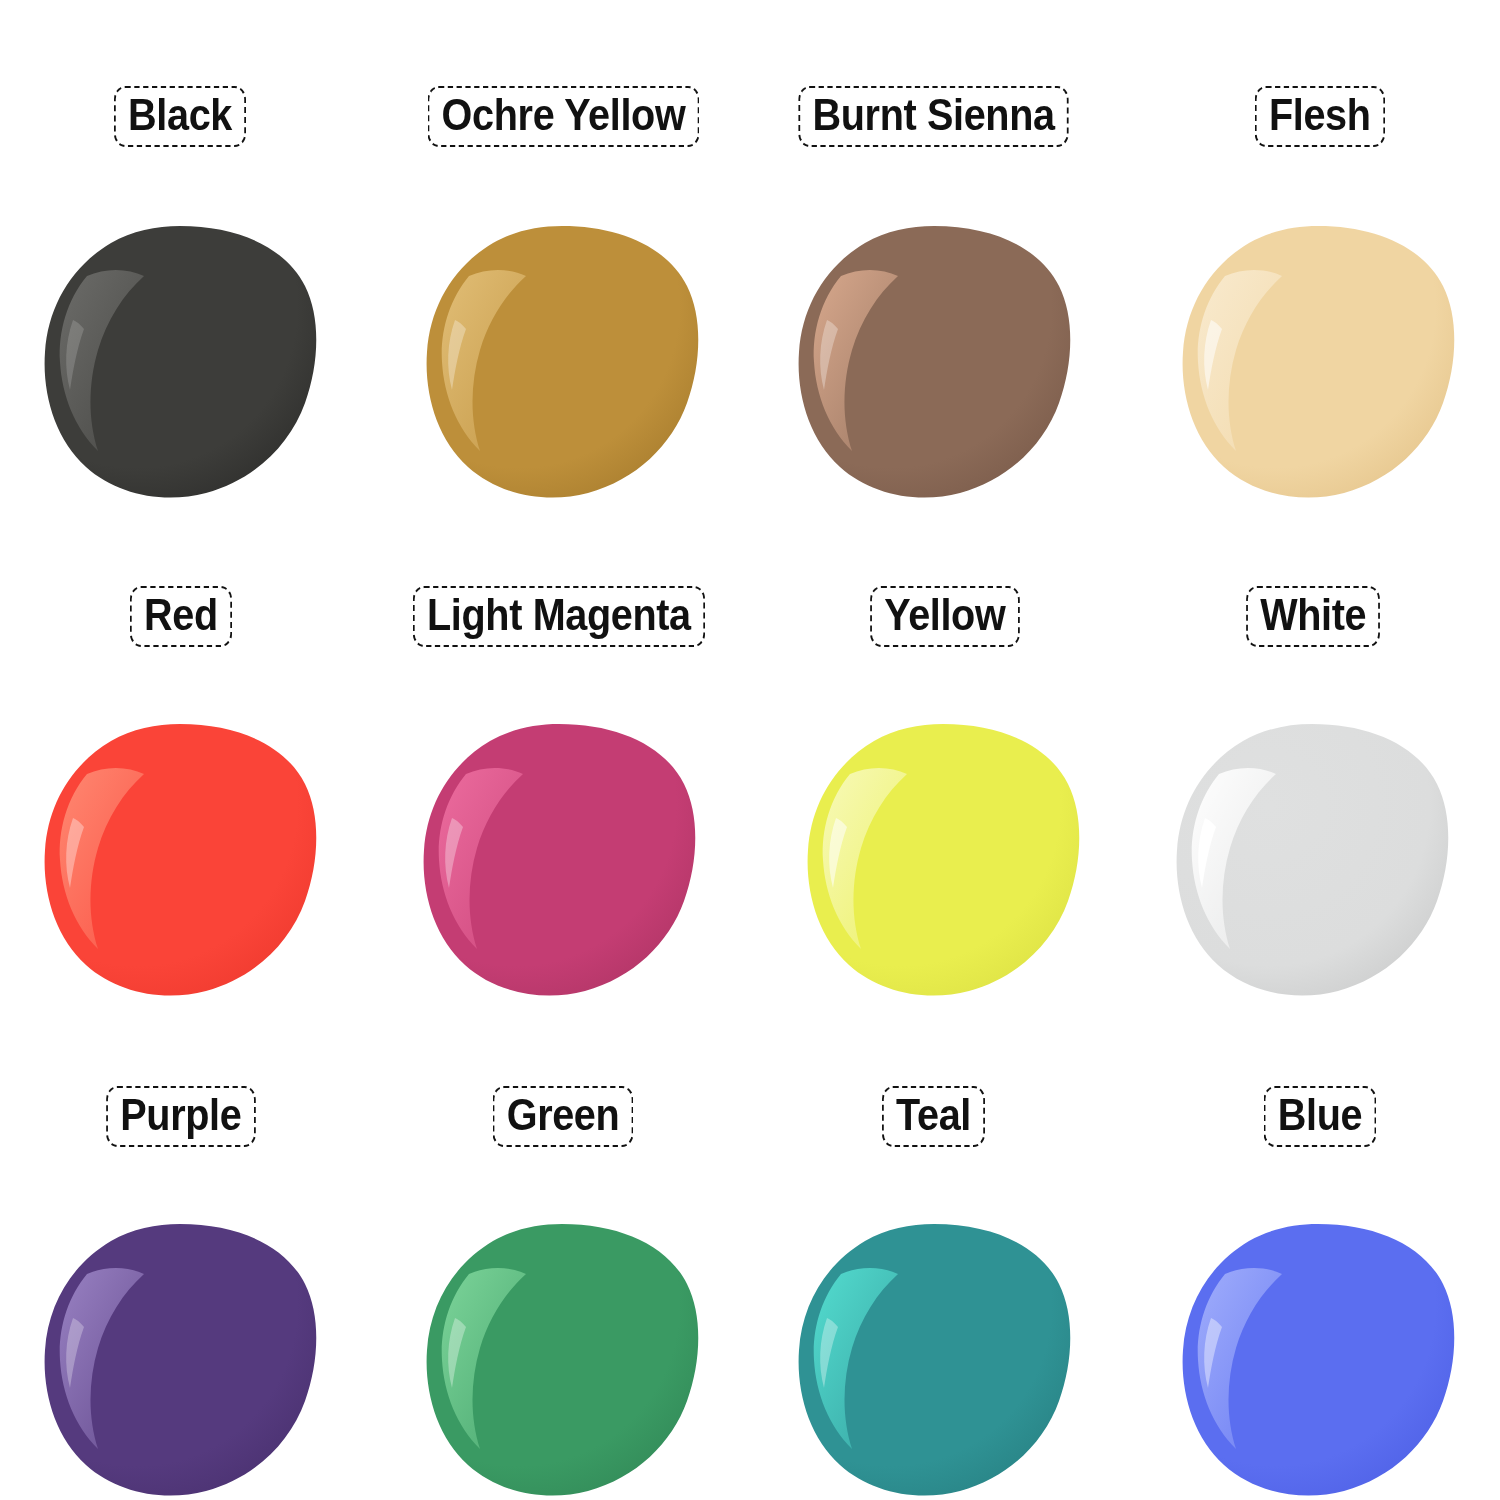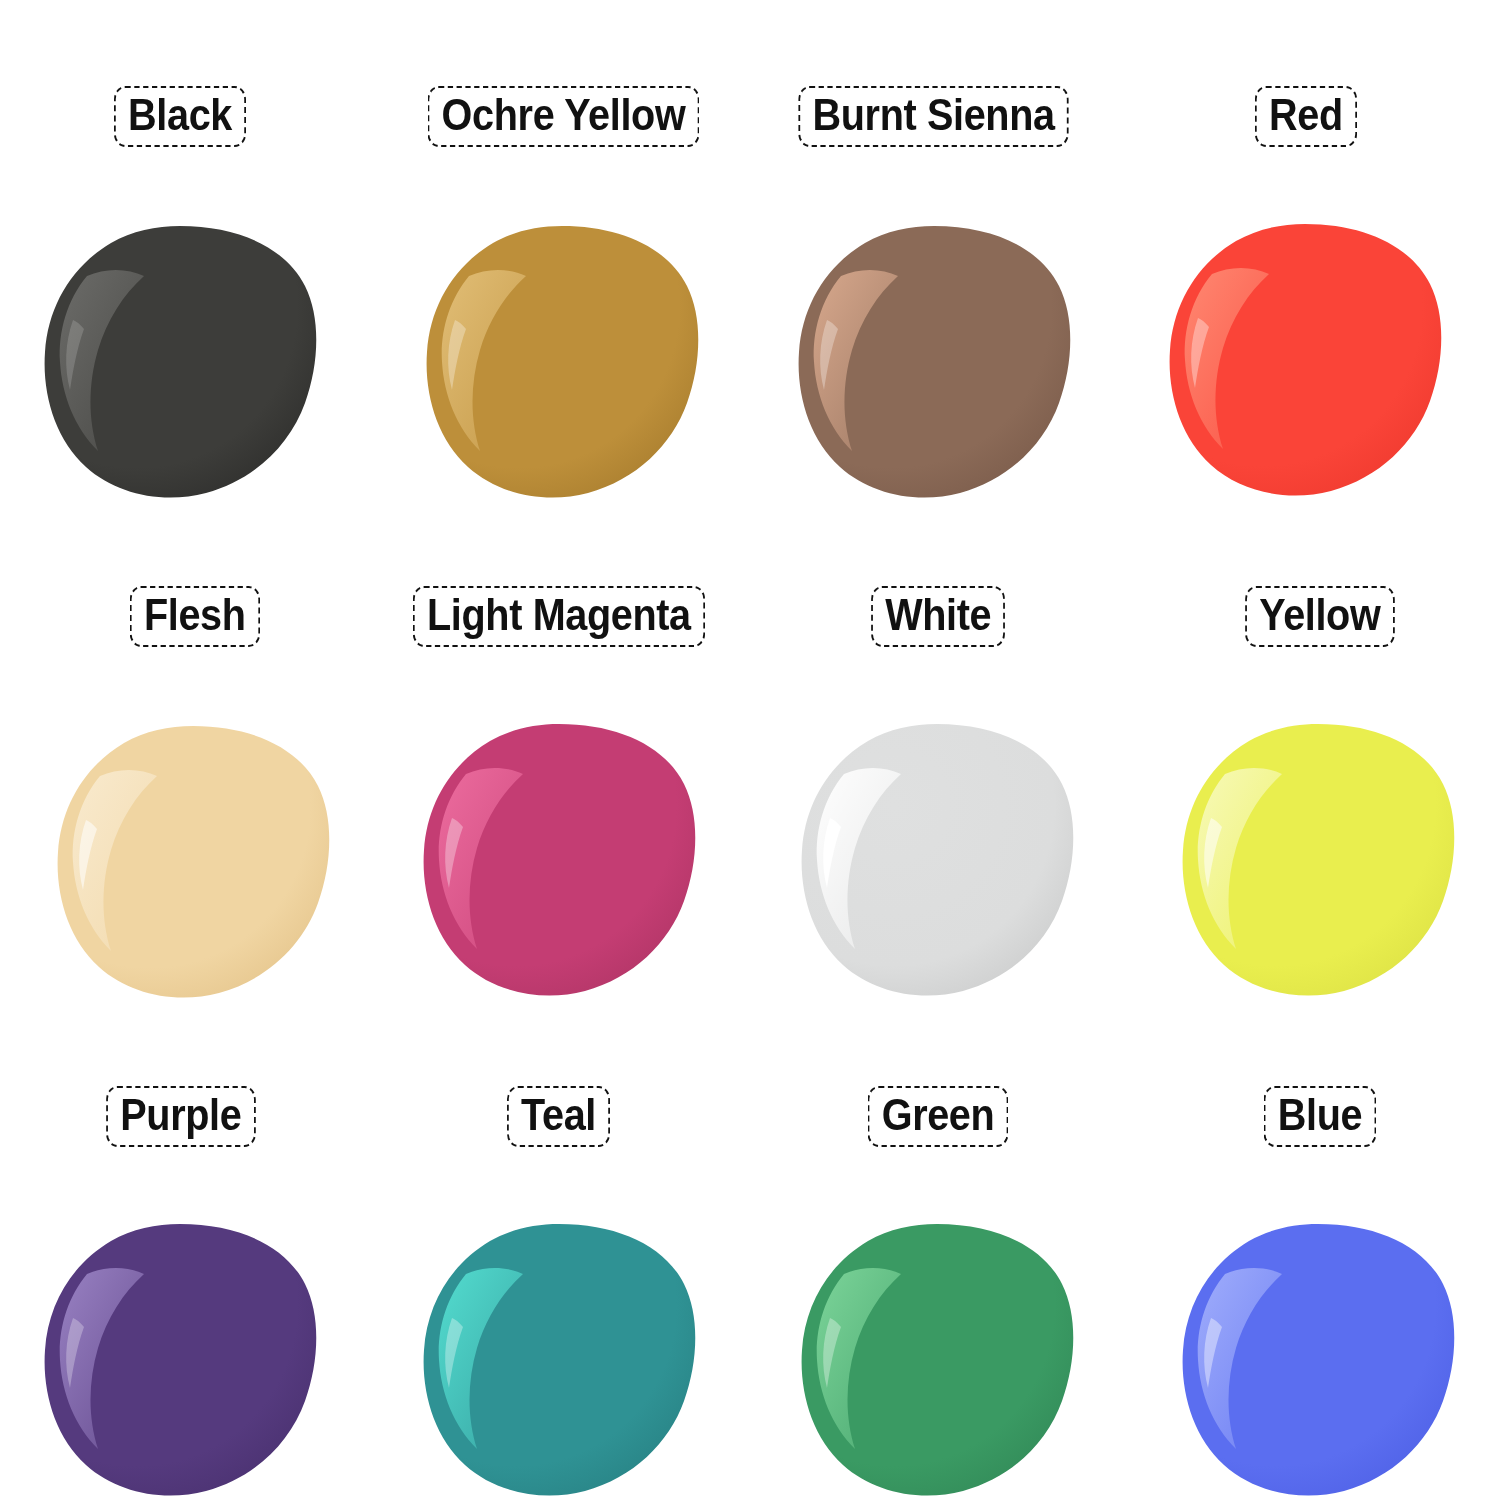--- a/index.html
+++ b/index.html
@@ -172,20 +172,44 @@
               </linearGradient>
             </defs>
             <path d="M137 2 C196 2 243 24 262 62 C278 94 276 140 262 179 C247 221 211 256 163 269 C121 280 74 271 43 243 C12 215 -1 170 2 128 C5 82 29 42 68 19 C89 7 113 2 137 2 Z" fill="url(#g1)"></path>
             <path d="M44 52 C24 76 15 108 17 138 C19 172 32 204 55 227 C45 196 45 160 55 126 C64 96 80 71 101 52 C84 44 62 44 44 52 Z" fill="url(#h1)"></path>
             <path d="M30 96 C22 118 21 144 27 166 C30 146 34 124 41 105 C37 100 33 97 30 96 Z" fill="#ffffff" opacity="0.30"></path>
           </svg>
         </div>
       </div>
     </div>
 
+    <div class="swatch-cell r1 c4">
+      <div class="swatch-label">Flesh</div>
+      <div class="blob-wrap">
+        <div class="blob">
+          <svg viewBox="0 0 275 275" xmlns="http://www.w3.org/2000/svg">
+            <defs>
+              <radialGradient id="g3" cx="34%" cy="30%" r="82%">
+                <stop offset="0%" stop-color="#f0d5a2"></stop>
+                <stop offset="72%" stop-color="#f0d5a2"></stop>
+                <stop offset="100%" stop-color="#e5c58c"></stop>
+              </radialGradient>
+              <linearGradient id="h3" x1="0%" y1="0%" x2="85%" y2="100%">
+                <stop offset="0%" stop-color="#f9ebd0" stop-opacity="0.95"></stop>
+                <stop offset="100%" stop-color="#f9ebd0" stop-opacity="0.30"></stop>
+              </linearGradient>
+            </defs>
+            <path d="M137 2 C196 2 243 24 262 62 C278 94 276 140 262 179 C247 221 211 256 163 269 C121 280 74 271 43 243 C12 215 -1 170 2 128 C5 82 29 42 68 19 C89 7 113 2 137 2 Z" fill="url(#g3)"></path>
+            <path d="M44 52 C24 76 15 108 17 138 C19 172 32 204 55 227 C45 196 45 160 55 126 C64 96 80 71 101 52 C84 44 62 44 44 52 Z" fill="url(#h3)"></path>
+            <path d="M30 96 C22 118 21 144 27 166 C30 146 34 124 41 105 C37 100 33 97 30 96 Z" fill="#ffffff" opacity="0.55"></path>
+          </svg>
+        </div>
+      </div>
+    </div>
+
     <div class="swatch-cell r2 c1">
       <div class="swatch-label">Red</div>
       <div class="blob-wrap">
         <div class="blob">
           <svg viewBox="0 0 275 275" xmlns="http://www.w3.org/2000/svg">
             <defs>
               <radialGradient id="g4" cx="34%" cy="30%" r="82%">
                 <stop offset="0%" stop-color="#fa4438"></stop>
                 <stop offset="72%" stop-color="#fa4438"></stop>
                 <stop offset="100%" stop-color="#ef3a2f"></stop>
@@ -196,44 +220,20 @@
               </linearGradient>
             </defs>
             <path d="M137 2 C196 2 243 24 262 62 C278 94 276 140 262 179 C247 221 211 256 163 269 C121 280 74 271 43 243 C12 215 -1 170 2 128 C5 82 29 42 68 19 C89 7 113 2 137 2 Z" fill="url(#g4)"></path>
             <path d="M44 52 C24 76 15 108 17 138 C19 172 32 204 55 227 C45 196 45 160 55 126 C64 96 80 71 101 52 C84 44 62 44 44 52 Z" fill="url(#h4)"></path>
             <path d="M30 96 C22 118 21 144 27 166 C30 146 34 124 41 105 C37 100 33 97 30 96 Z" fill="#ffffff" opacity="0.35"></path>
           </svg>
         </div>
       </div>
     </div>
 
-    <div class="swatch-cell r1 c4">
-      <div class="swatch-label">Flesh</div>
-      <div class="blob-wrap">
-        <div class="blob">
-          <svg viewBox="0 0 275 275" xmlns="http://www.w3.org/2000/svg">
-            <defs>
-              <radialGradient id="g3" cx="34%" cy="30%" r="82%">
-                <stop offset="0%" stop-color="#f0d5a2"></stop>
-                <stop offset="72%" stop-color="#f0d5a2"></stop>
-                <stop offset="100%" stop-color="#e5c58c"></stop>
-              </radialGradient>
-              <linearGradient id="h3" x1="0%" y1="0%" x2="85%" y2="100%">
-                <stop offset="0%" stop-color="#f9ebd0" stop-opacity="0.95"></stop>
-                <stop offset="100%" stop-color="#f9ebd0" stop-opacity="0.30"></stop>
-              </linearGradient>
-            </defs>
-            <path d="M137 2 C196 2 243 24 262 62 C278 94 276 140 262 179 C247 221 211 256 163 269 C121 280 74 271 43 243 C12 215 -1 170 2 128 C5 82 29 42 68 19 C89 7 113 2 137 2 Z" fill="url(#g3)"></path>
-            <path d="M44 52 C24 76 15 108 17 138 C19 172 32 204 55 227 C45 196 45 160 55 126 C64 96 80 71 101 52 C84 44 62 44 44 52 Z" fill="url(#h3)"></path>
-            <path d="M30 96 C22 118 21 144 27 166 C30 146 34 124 41 105 C37 100 33 97 30 96 Z" fill="#ffffff" opacity="0.55"></path>
-          </svg>
-        </div>
-      </div>
-    </div>
-
     <div class="swatch-cell r2 c2">
       <div class="swatch-label">Light Magenta</div>
       <div class="blob-wrap">
         <div class="blob">
           <svg viewBox="0 0 275 275" xmlns="http://www.w3.org/2000/svg">
             <defs>
               <radialGradient id="g5" cx="34%" cy="30%" r="82%">
                 <stop offset="0%" stop-color="#c43d73"></stop>
                 <stop offset="72%" stop-color="#c43d73"></stop>
                 <stop offset="100%" stop-color="#b13566"></stop>
@@ -244,20 +244,44 @@
               </linearGradient>
             </defs>
             <path d="M137 2 C196 2 243 24 262 62 C278 94 276 140 262 179 C247 221 211 256 163 269 C121 280 74 271 43 243 C12 215 -1 170 2 128 C5 82 29 42 68 19 C89 7 113 2 137 2 Z" fill="url(#g5)"></path>
             <path d="M44 52 C24 76 15 108 17 138 C19 172 32 204 55 227 C45 196 45 160 55 126 C64 96 80 71 101 52 C84 44 62 44 44 52 Z" fill="url(#h5)"></path>
             <path d="M30 96 C22 118 21 144 27 166 C30 146 34 124 41 105 C37 100 33 97 30 96 Z" fill="#ffffff" opacity="0.32"></path>
           </svg>
         </div>
       </div>
     </div>
 
+    <div class="swatch-cell r2 c4">
+      <div class="swatch-label">Yellow</div>
+      <div class="blob-wrap">
+        <div class="blob">
+          <svg viewBox="0 0 275 275" xmlns="http://www.w3.org/2000/svg">
+            <defs>
+              <radialGradient id="g7" cx="34%" cy="30%" r="82%">
+                <stop offset="0%" stop-color="#e9ee4e"></stop>
+                <stop offset="72%" stop-color="#e9ee4e"></stop>
+                <stop offset="100%" stop-color="#dde245"></stop>
+              </radialGradient>
+              <linearGradient id="h7" x1="0%" y1="0%" x2="85%" y2="100%">
+                <stop offset="0%" stop-color="#f8fabd" stop-opacity="0.95"></stop>
+                <stop offset="100%" stop-color="#f8fabd" stop-opacity="0.30"></stop>
+              </linearGradient>
+            </defs>
+            <path d="M137 2 C196 2 243 24 262 62 C278 94 276 140 262 179 C247 221 211 256 163 269 C121 280 74 271 43 243 C12 215 -1 170 2 128 C5 82 29 42 68 19 C89 7 113 2 137 2 Z" fill="url(#g7)"></path>
+            <path d="M44 52 C24 76 15 108 17 138 C19 172 32 204 55 227 C45 196 45 160 55 126 C64 96 80 71 101 52 C84 44 62 44 44 52 Z" fill="url(#h7)"></path>
+            <path d="M30 96 C22 118 21 144 27 166 C30 146 34 124 41 105 C37 100 33 97 30 96 Z" fill="#ffffff" opacity="0.55"></path>
+          </svg>
+        </div>
+      </div>
+    </div>
+
     <div class="swatch-cell r2 c3">
       <div class="swatch-label">White</div>
       <div class="blob-wrap">
         <div class="blob">
           <svg viewBox="0 0 275 275" xmlns="http://www.w3.org/2000/svg">
             <defs>
               <radialGradient id="g6" cx="34%" cy="30%" r="82%">
                 <stop offset="0%" stop-color="#dfe0e0"></stop>
                 <stop offset="72%" stop-color="#dcdddd"></stop>
                 <stop offset="100%" stop-color="#cbcccc"></stop>
@@ -268,44 +292,20 @@
               </linearGradient>
             </defs>
             <path d="M137 2 C196 2 243 24 262 62 C278 94 276 140 262 179 C247 221 211 256 163 269 C121 280 74 271 43 243 C12 215 -1 170 2 128 C5 82 29 42 68 19 C89 7 113 2 137 2 Z" fill="url(#g6)"></path>
             <path d="M44 52 C24 76 15 108 17 138 C19 172 32 204 55 227 C45 196 45 160 55 126 C64 96 80 71 101 52 C84 44 62 44 44 52 Z" fill="url(#h6)"></path>
             <path d="M30 96 C22 118 21 144 27 166 C30 146 34 124 41 105 C37 100 33 97 30 96 Z" fill="#ffffff" opacity="0.95"></path>
           </svg>
         </div>
       </div>
     </div>
 
-    <div class="swatch-cell r2 c4">
-      <div class="swatch-label">Yellow</div>
-      <div class="blob-wrap">
-        <div class="blob">
-          <svg viewBox="0 0 275 275" xmlns="http://www.w3.org/2000/svg">
-            <defs>
-              <radialGradient id="g7" cx="34%" cy="30%" r="82%">
-                <stop offset="0%" stop-color="#e9ee4e"></stop>
-                <stop offset="72%" stop-color="#e9ee4e"></stop>
-                <stop offset="100%" stop-color="#dde245"></stop>
-              </radialGradient>
-              <linearGradient id="h7" x1="0%" y1="0%" x2="85%" y2="100%">
-                <stop offset="0%" stop-color="#f8fabd" stop-opacity="0.95"></stop>
-                <stop offset="100%" stop-color="#f8fabd" stop-opacity="0.30"></stop>
-              </linearGradient>
-            </defs>
-            <path d="M137 2 C196 2 243 24 262 62 C278 94 276 140 262 179 C247 221 211 256 163 269 C121 280 74 271 43 243 C12 215 -1 170 2 128 C5 82 29 42 68 19 C89 7 113 2 137 2 Z" fill="url(#g7)"></path>
-            <path d="M44 52 C24 76 15 108 17 138 C19 172 32 204 55 227 C45 196 45 160 55 126 C64 96 80 71 101 52 C84 44 62 44 44 52 Z" fill="url(#h7)"></path>
-            <path d="M30 96 C22 118 21 144 27 166 C30 146 34 124 41 105 C37 100 33 97 30 96 Z" fill="#ffffff" opacity="0.55"></path>
-          </svg>
-        </div>
-      </div>
-    </div>
-
     <div class="swatch-cell r3 c1">
       <div class="swatch-label">Purple</div>
       <div class="blob-wrap">
         <div class="blob">
           <svg viewBox="0 0 275 275" xmlns="http://www.w3.org/2000/svg">
             <defs>
               <radialGradient id="g8" cx="34%" cy="30%" r="82%">
                 <stop offset="0%" stop-color="#553a7e"></stop>
                 <stop offset="72%" stop-color="#553a7e"></stop>
                 <stop offset="100%" stop-color="#4a3170"></stop>
@@ -316,20 +316,44 @@
               </linearGradient>
             </defs>
             <path d="M137 2 C196 2 243 24 262 62 C278 94 276 140 262 179 C247 221 211 256 163 269 C121 280 74 271 43 243 C12 215 -1 170 2 128 C5 82 29 42 68 19 C89 7 113 2 137 2 Z" fill="url(#g8)"></path>
             <path d="M44 52 C24 76 15 108 17 138 C19 172 32 204 55 227 C45 196 45 160 55 126 C64 96 80 71 101 52 C84 44 62 44 44 52 Z" fill="url(#h8)"></path>
             <path d="M30 96 C22 118 21 144 27 166 C30 146 34 124 41 105 C37 100 33 97 30 96 Z" fill="#ffffff" opacity="0.28"></path>
           </svg>
         </div>
       </div>
     </div>
 
+    <div class="swatch-cell r3 c3">
+      <div class="swatch-label">Green</div>
+      <div class="blob-wrap">
+        <div class="blob">
+          <svg viewBox="0 0 275 275" xmlns="http://www.w3.org/2000/svg">
+            <defs>
+              <radialGradient id="g10" cx="34%" cy="30%" r="82%">
+                <stop offset="0%" stop-color="#3a9a63"></stop>
+                <stop offset="72%" stop-color="#3a9a63"></stop>
+                <stop offset="100%" stop-color="#328a58"></stop>
+              </radialGradient>
+              <linearGradient id="h10" x1="0%" y1="0%" x2="85%" y2="100%">
+                <stop offset="0%" stop-color="#7fd79c" stop-opacity="0.95"></stop>
+                <stop offset="100%" stop-color="#7fd79c" stop-opacity="0.30"></stop>
+              </linearGradient>
+            </defs>
+            <path d="M137 2 C196 2 243 24 262 62 C278 94 276 140 262 179 C247 221 211 256 163 269 C121 280 74 271 43 243 C12 215 -1 170 2 128 C5 82 29 42 68 19 C89 7 113 2 137 2 Z" fill="url(#g10)"></path>
+            <path d="M44 52 C24 76 15 108 17 138 C19 172 32 204 55 227 C45 196 45 160 55 126 C64 96 80 71 101 52 C84 44 62 44 44 52 Z" fill="url(#h10)"></path>
+            <path d="M30 96 C22 118 21 144 27 166 C30 146 34 124 41 105 C37 100 33 97 30 96 Z" fill="#ffffff" opacity="0.33"></path>
+          </svg>
+        </div>
+      </div>
+    </div>
+
     <div class="swatch-cell r3 c2">
       <div class="swatch-label">Teal</div>
       <div class="blob-wrap">
         <div class="blob">
           <svg viewBox="0 0 275 275" xmlns="http://www.w3.org/2000/svg">
             <defs>
               <radialGradient id="g9" cx="34%" cy="30%" r="82%">
                 <stop offset="0%" stop-color="#2f9294"></stop>
                 <stop offset="72%" stop-color="#2f9294"></stop>
                 <stop offset="100%" stop-color="#288284"></stop>
@@ -340,44 +364,20 @@
               </linearGradient>
             </defs>
             <path d="M137 2 C196 2 243 24 262 62 C278 94 276 140 262 179 C247 221 211 256 163 269 C121 280 74 271 43 243 C12 215 -1 170 2 128 C5 82 29 42 68 19 C89 7 113 2 137 2 Z" fill="url(#g9)"></path>
             <path d="M44 52 C24 76 15 108 17 138 C19 172 32 204 55 227 C45 196 45 160 55 126 C64 96 80 71 101 52 C84 44 62 44 44 52 Z" fill="url(#h9)"></path>
             <path d="M30 96 C22 118 21 144 27 166 C30 146 34 124 41 105 C37 100 33 97 30 96 Z" fill="#ffffff" opacity="0.33"></path>
           </svg>
         </div>
       </div>
     </div>
 
-    <div class="swatch-cell r3 c3">
-      <div class="swatch-label">Green</div>
-      <div class="blob-wrap">
-        <div class="blob">
-          <svg viewBox="0 0 275 275" xmlns="http://www.w3.org/2000/svg">
-            <defs>
-              <radialGradient id="g10" cx="34%" cy="30%" r="82%">
-                <stop offset="0%" stop-color="#3a9a63"></stop>
-                <stop offset="72%" stop-color="#3a9a63"></stop>
-                <stop offset="100%" stop-color="#328a58"></stop>
-              </radialGradient>
-              <linearGradient id="h10" x1="0%" y1="0%" x2="85%" y2="100%">
-                <stop offset="0%" stop-color="#7fd79c" stop-opacity="0.95"></stop>
-                <stop offset="100%" stop-color="#7fd79c" stop-opacity="0.30"></stop>
-              </linearGradient>
-            </defs>
-            <path d="M137 2 C196 2 243 24 262 62 C278 94 276 140 262 179 C247 221 211 256 163 269 C121 280 74 271 43 243 C12 215 -1 170 2 128 C5 82 29 42 68 19 C89 7 113 2 137 2 Z" fill="url(#g10)"></path>
-            <path d="M44 52 C24 76 15 108 17 138 C19 172 32 204 55 227 C45 196 45 160 55 126 C64 96 80 71 101 52 C84 44 62 44 44 52 Z" fill="url(#h10)"></path>
-            <path d="M30 96 C22 118 21 144 27 166 C30 146 34 124 41 105 C37 100 33 97 30 96 Z" fill="#ffffff" opacity="0.33"></path>
-          </svg>
-        </div>
-      </div>
-    </div>
-
     <div class="swatch-cell r3 c4">
       <div class="swatch-label">Blue</div>
       <div class="blob-wrap">
         <div class="blob">
           <svg viewBox="0 0 275 275" xmlns="http://www.w3.org/2000/svg">
             <defs>
               <radialGradient id="g11" cx="34%" cy="30%" r="82%">
                 <stop offset="0%" stop-color="#5b6ef0"></stop>
                 <stop offset="72%" stop-color="#5b6ef0"></stop>
                 <stop offset="100%" stop-color="#4f61e6"></stop>

